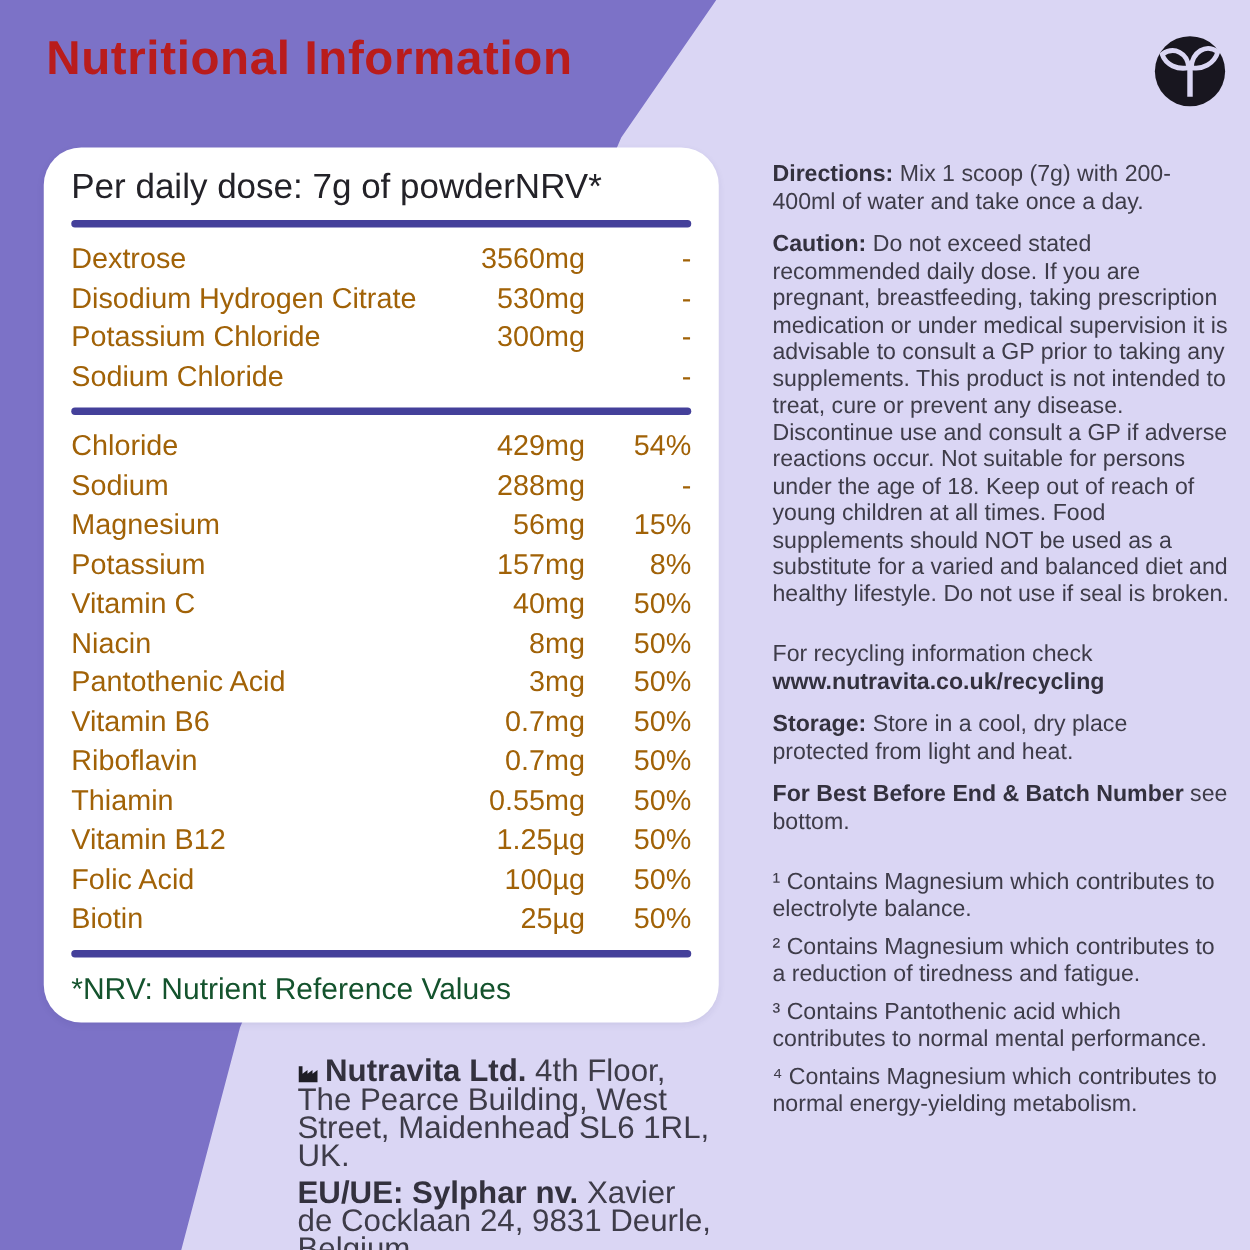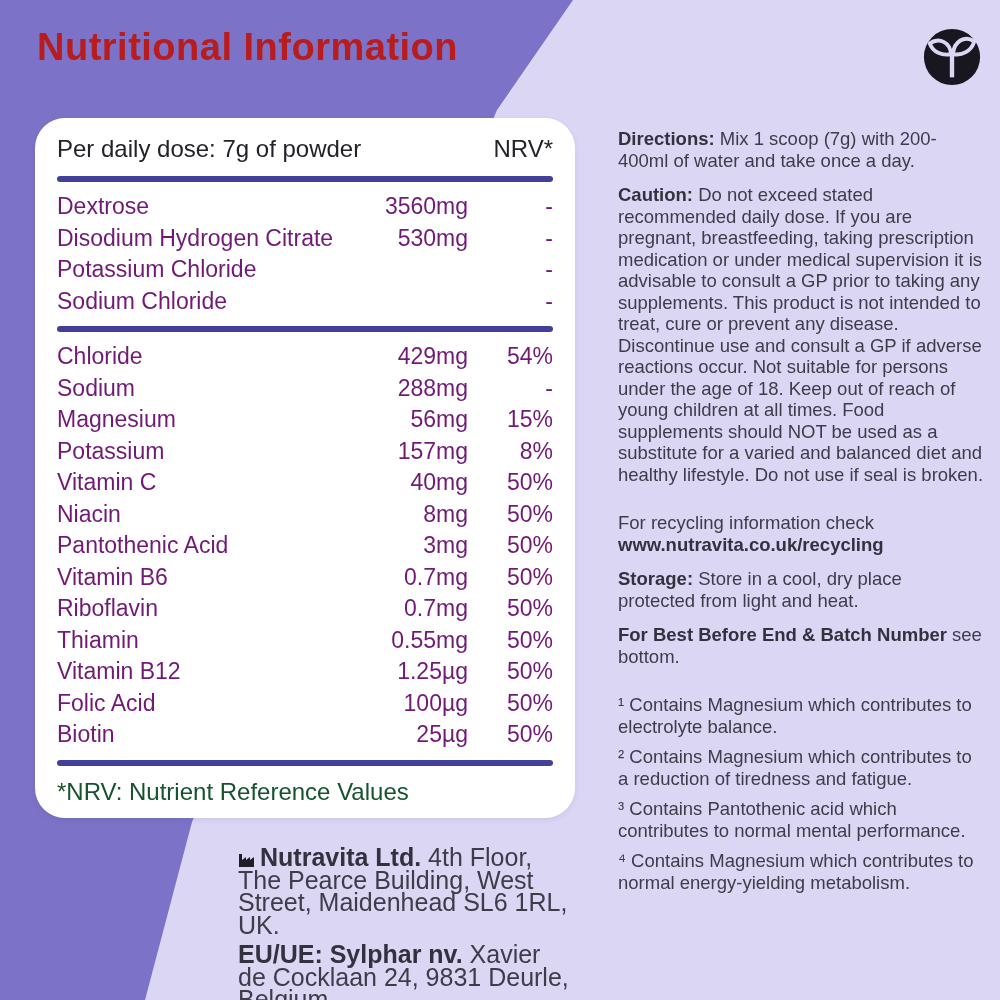--- a/index.html
+++ b/index.html
@@ -18,28 +18,28 @@
     color:#b91c1c;font-size:38px;font-weight:bold;letter-spacing:.5px;
   }
   .logo{position:absolute;left:921px;top:26px;width:62px;height:62px;}
   
   .card{
     position:absolute;left:35px;top:118px;width:540px;height:700px;
     background:#ffffff;border-radius:30px;box-sizing:border-box;
     padding:16px 22px 0 22px;color:#232228;
     box-shadow:0 2px 6px rgba(40,35,90,.08);
   }
-  .card-header{display:flex;justify-content:space-between;align-items:baseline;
-    font-size:24px;line-height:30px;color:#232228;}
+  .card-header{display:flex;justify-content:flex-start;align-items:baseline;
+    font-size:28px;line-height:30px;color:#232228;}
   .rule{height:6px;border-radius:3px;background:#44409a;}
   .rule.r1{margin:12px 0 0 0;}
   .rule.r2{margin:0;}
   .rule.r3{margin:0;}
   .tbl{padding:9px 0 9px 0;}
-  .row{display:flex;font-size:23px;line-height:31.5px;color:#701a75;}
+  .row{display:flex;font-size:23px;line-height:31.5px;color:#a16207;}
   .row .nm{flex:1;text-align:left;}
   .row .amt{width:130px;text-align:right;}
   .row .nrv{width:85px;text-align:right;}
   .card-footnote{margin-top:12px;font-size:24px;color:#14532d;}
   
   .info-col{
     position:absolute;left:618px;top:128px;width:366px;
     font-size:18.5px;line-height:21.5px;color:#3e3c49;
   }
   .info-col p{margin:0 0 13px 0;}
@@ -82,20 +82,21 @@
       <span class="amt">3560mg</span>
       <span class="nrv">-</span>
     </div>
     <div class="row">
       <span class="nm">Disodium Hydrogen Citrate</span>
       <span class="amt">530mg</span>
       <span class="nrv">-</span>
     </div>
     <div class="row">
       <span class="nm">Potassium Chloride</span>
+      <span class="amt">300mg</span>
       <span class="nrv">-</span>
     </div>
     <div class="row">
       <span class="nm">Sodium Chloride</span>
       <span class="nrv">-</span>
     </div>
   </div>
   <div class="rule r2"></div>
 
   <div class="tbl">

